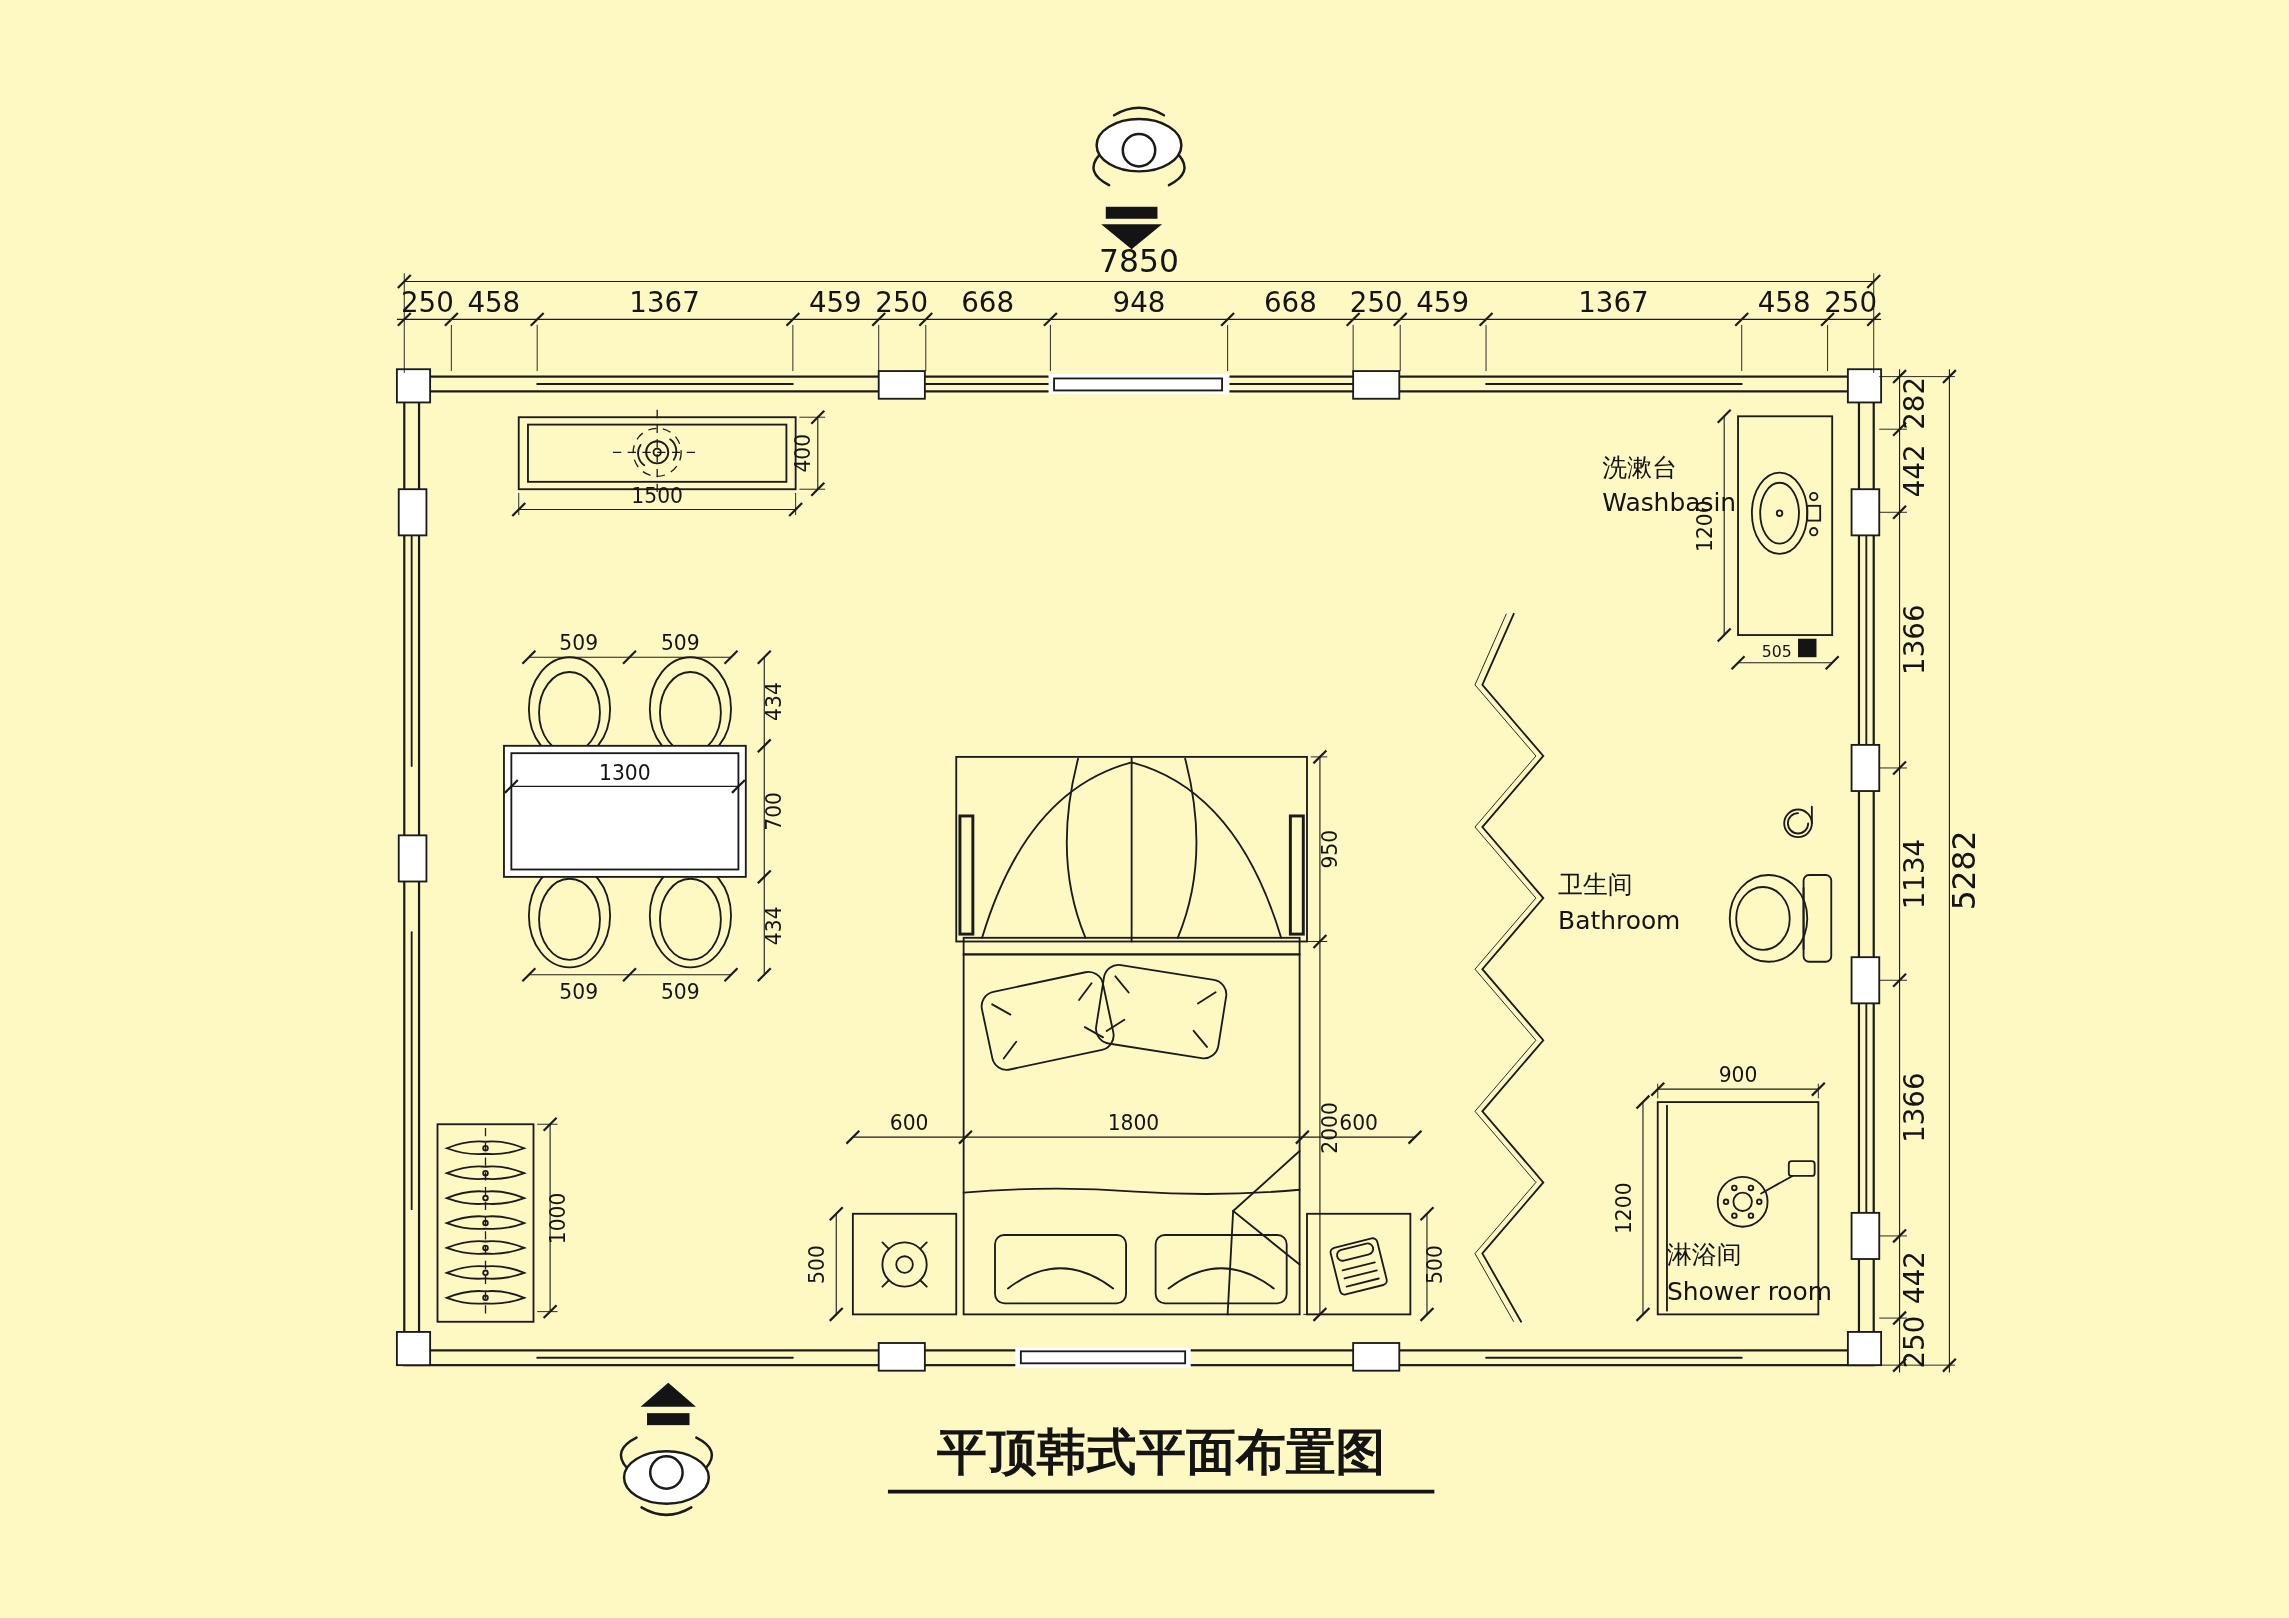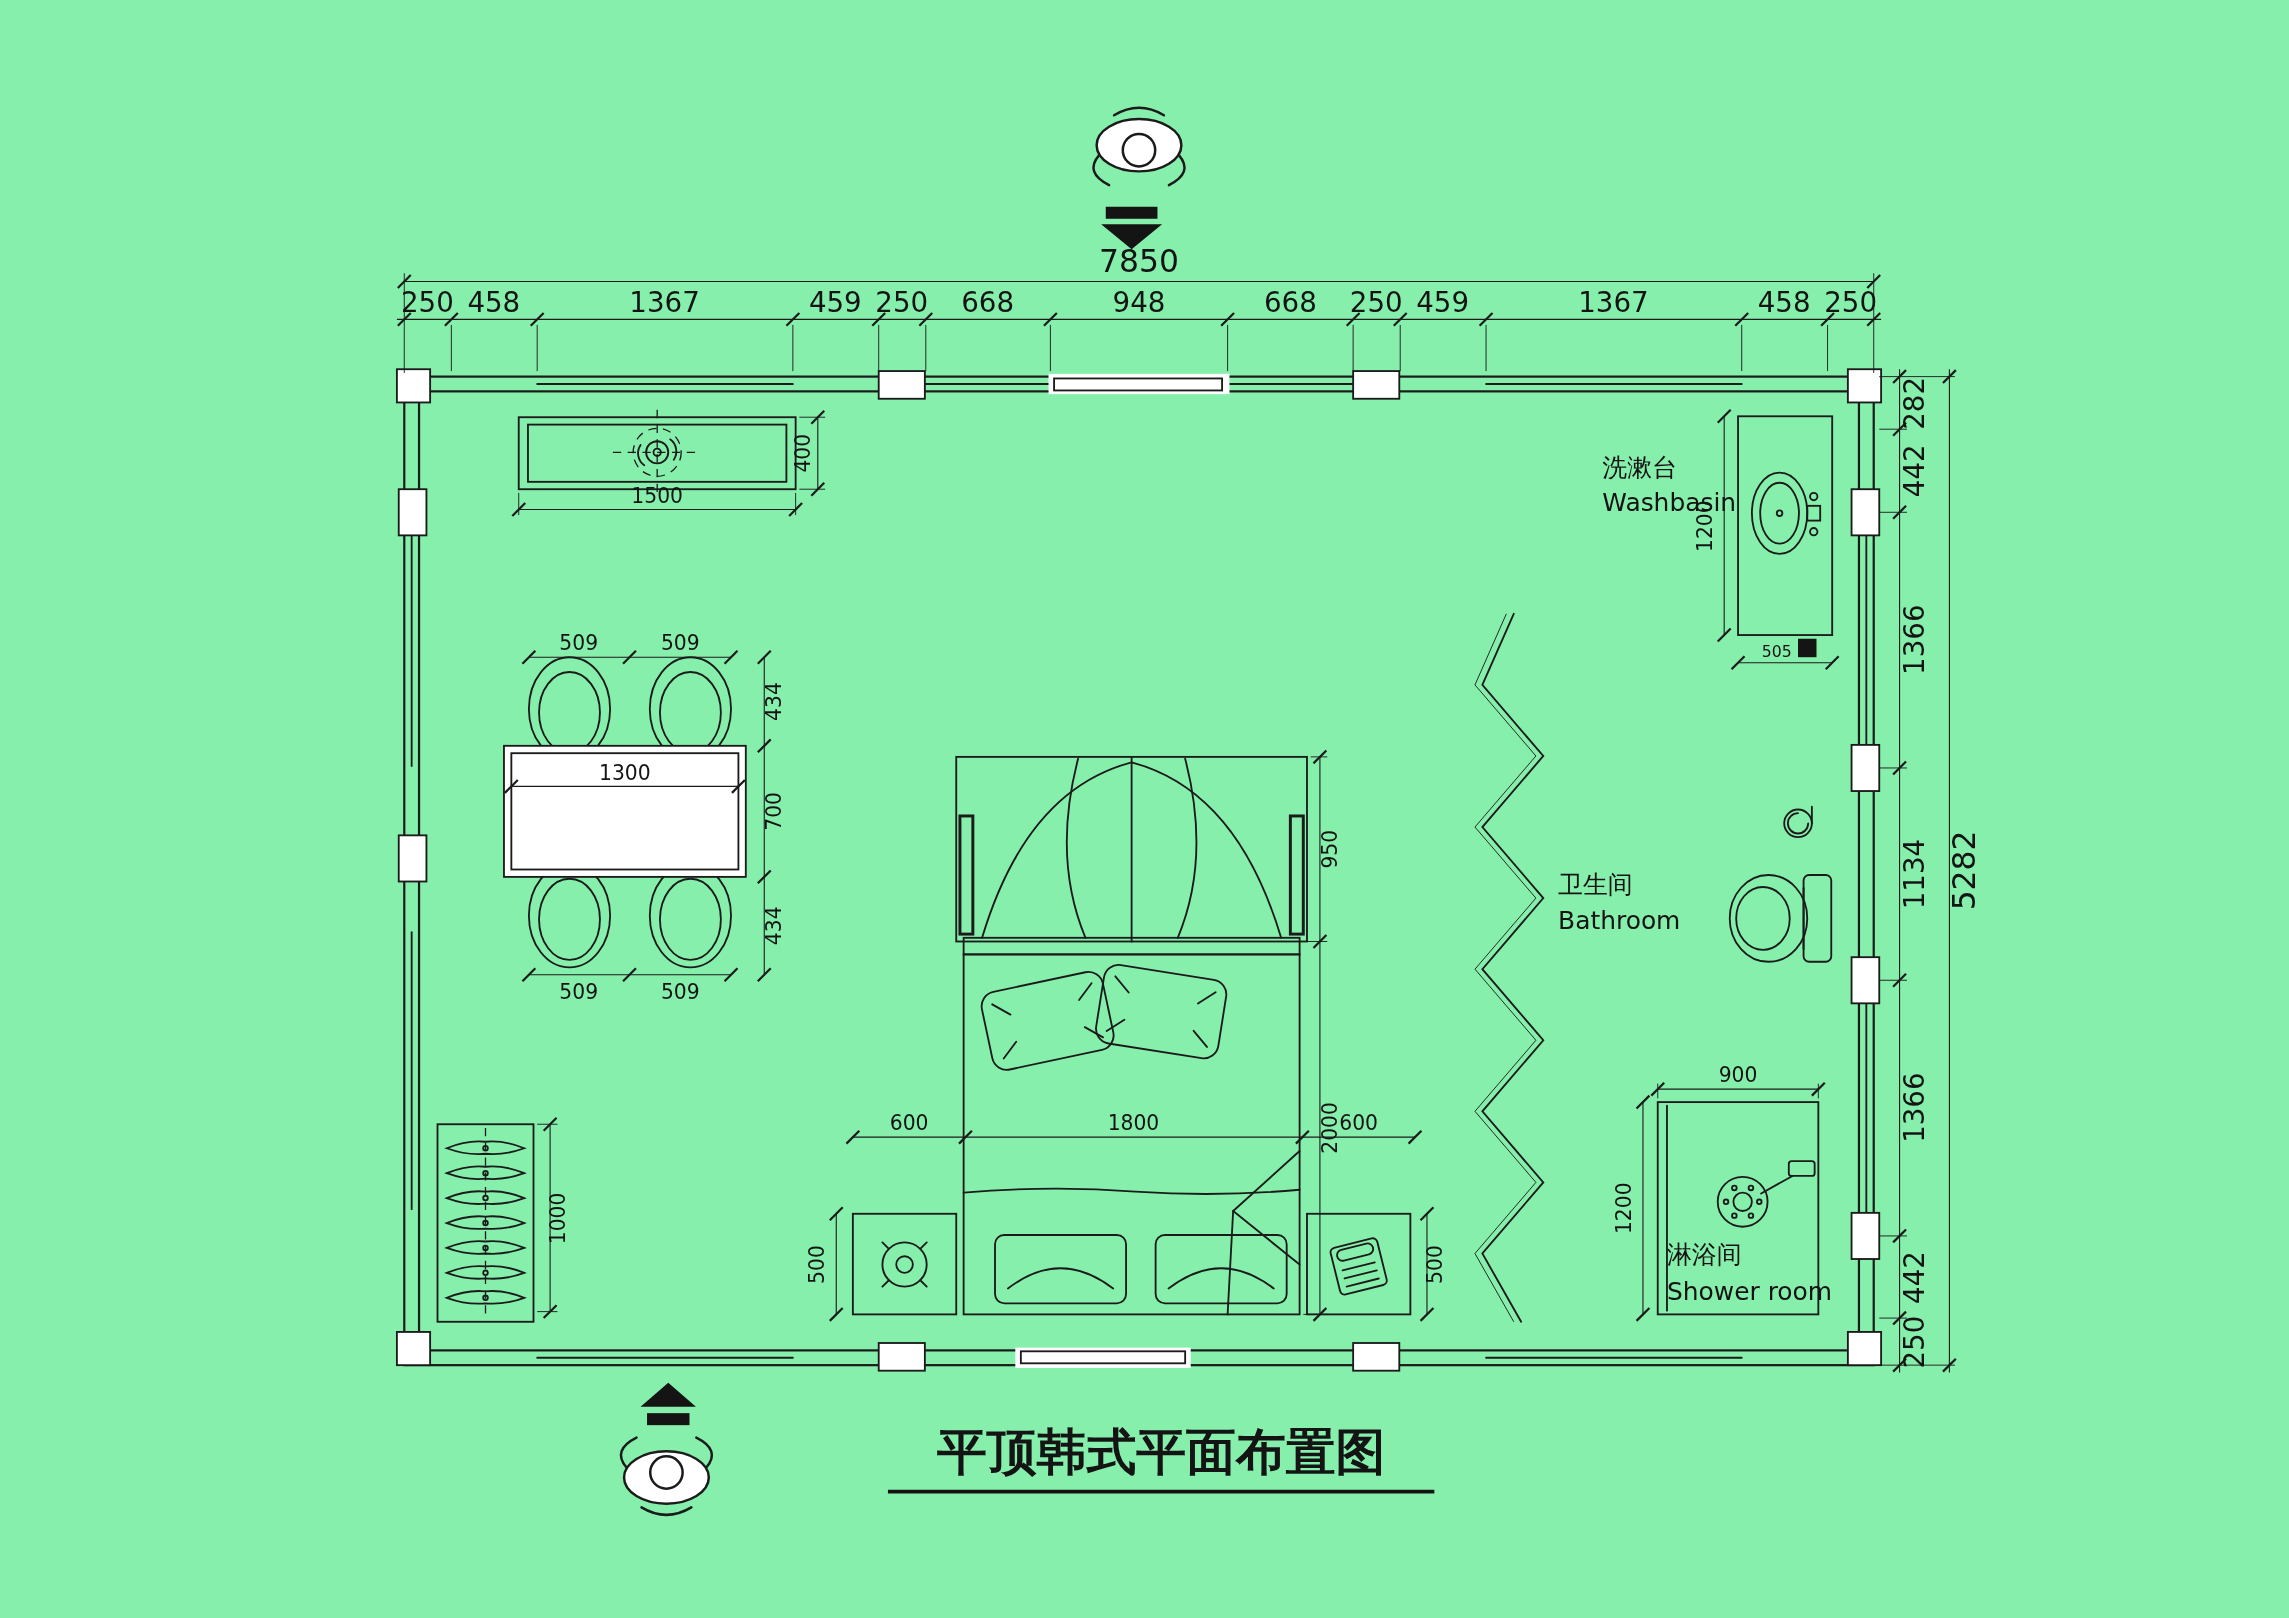--- a/index.html
+++ b/index.html
@@ -1,16 +1,16 @@
 <!DOCTYPE html>
 <html style="font-size:14.8px"><head>
 <meta charset="utf-8">
 <style>
   html,body{margin:0;padding:0;background:#ffffff;}
-  .page{width:2290px;height:1619px;background:#86efac;position:relative;overflow:hidden;}
+  .page{width:2290px;height:1619px;background:#fef9c3;position:relative;overflow:hidden;}
   svg{display:block;}
   .s   {stroke:#1b1b1b;fill:none;stroke-width:2;stroke-linecap:round;}
   .s3  {stroke:#1b1b1b;fill:none;stroke-width:3.2;}
   .wall{stroke:#1b1b1b;fill:none;stroke-width:2.4;}
   .dim {stroke:#1b1b1b;fill:none;stroke-width:1.2;}
   .wit {stroke:#1b1b1b;fill:none;stroke-width:1;}
   .tk  {stroke:#1b1b1b;stroke-width:2.4;}
   .dash{stroke:#1b1b1b;fill:none;stroke-width:1.4;stroke-dasharray:9 7;}
   .pier{fill:#fff;stroke:#1b1b1b;stroke-width:2;}
   .white{fill:#fff;stroke:none;}

